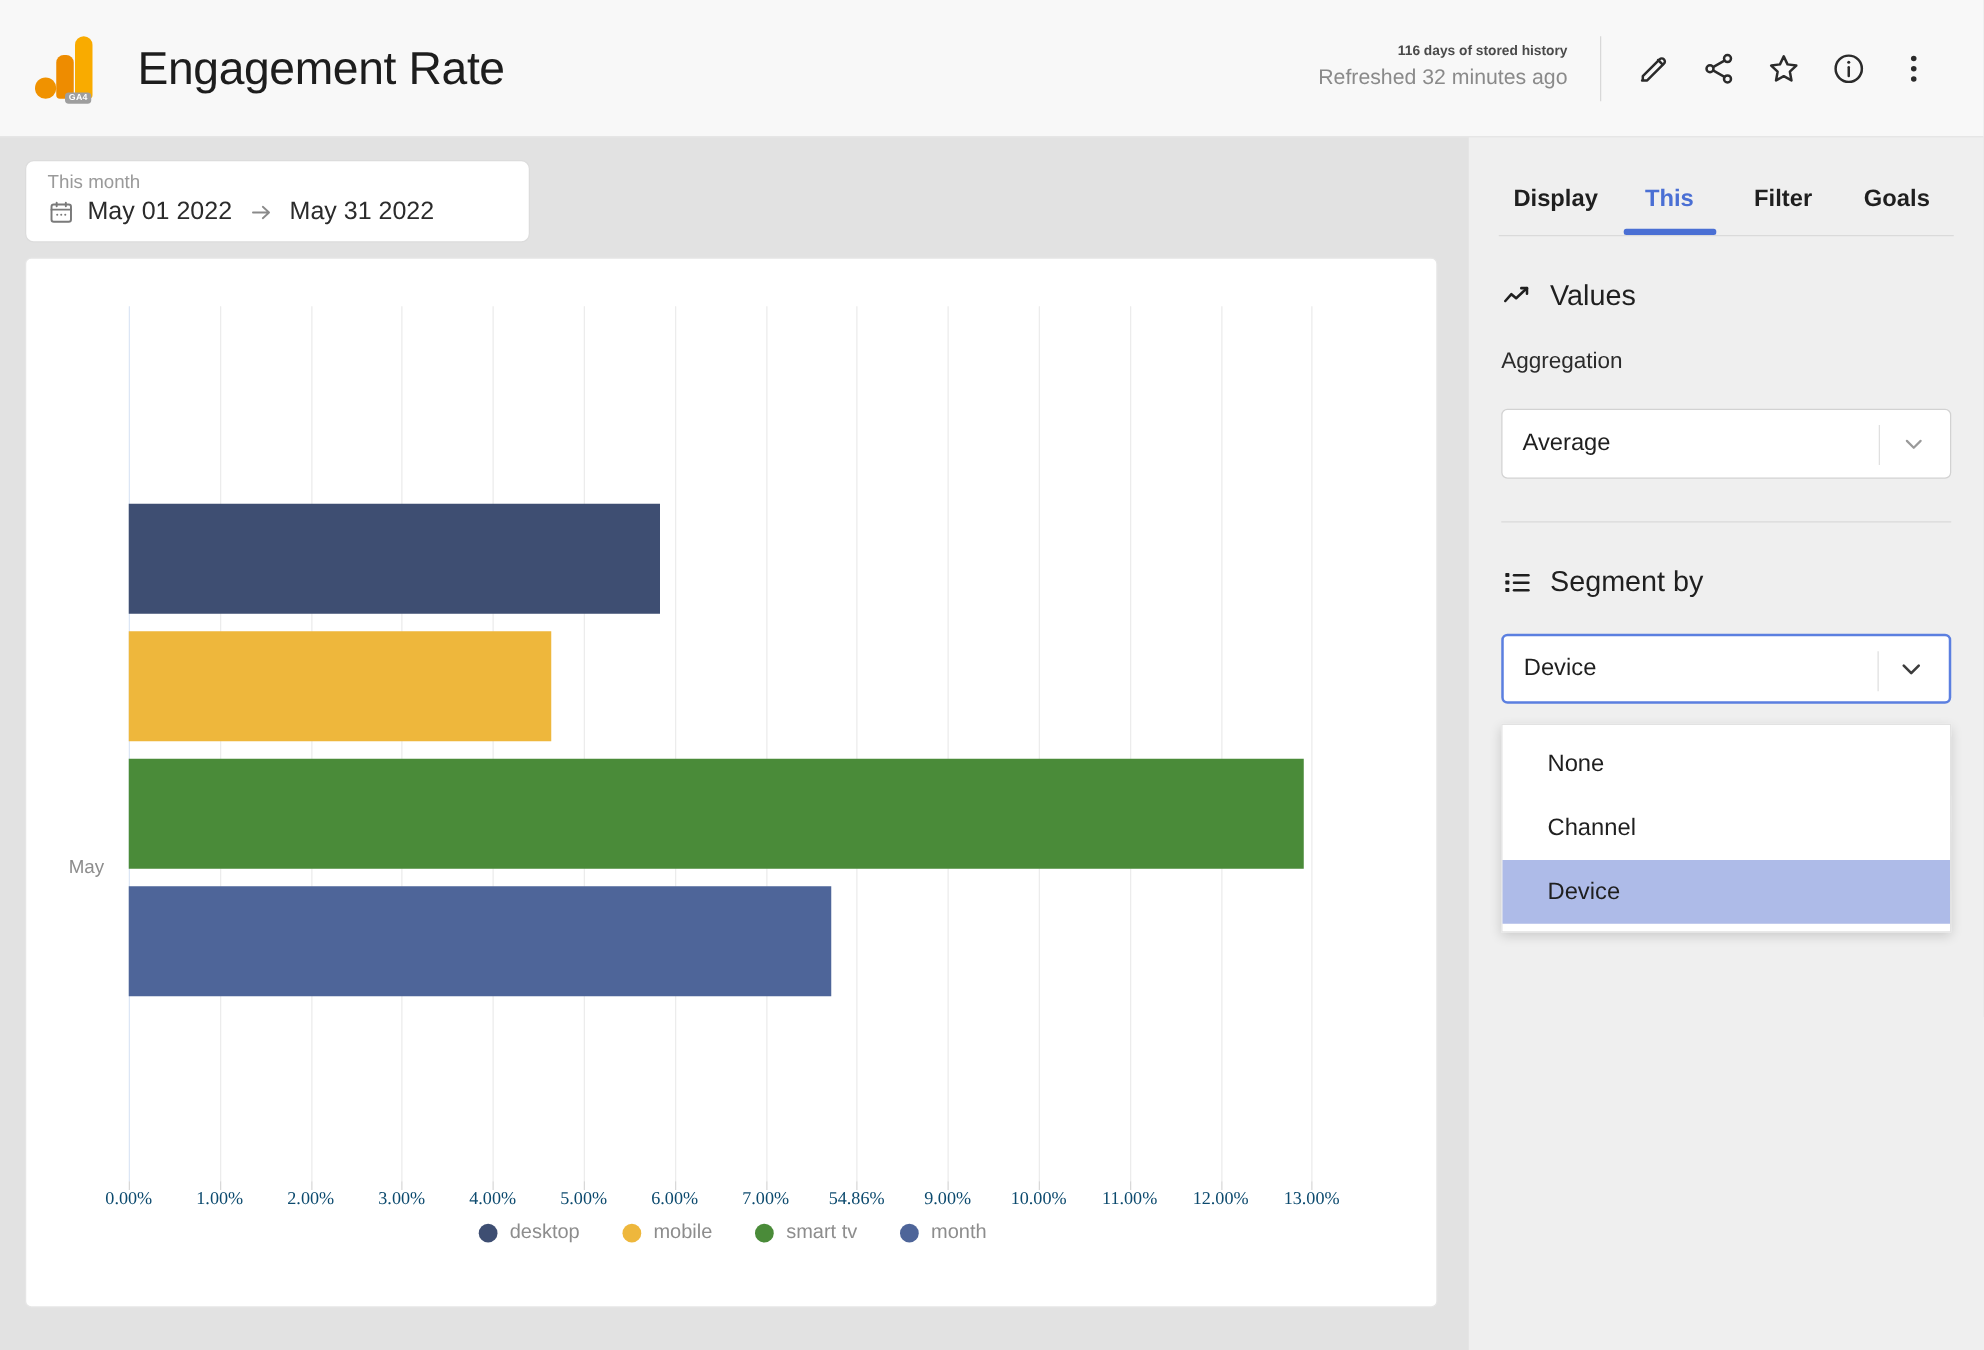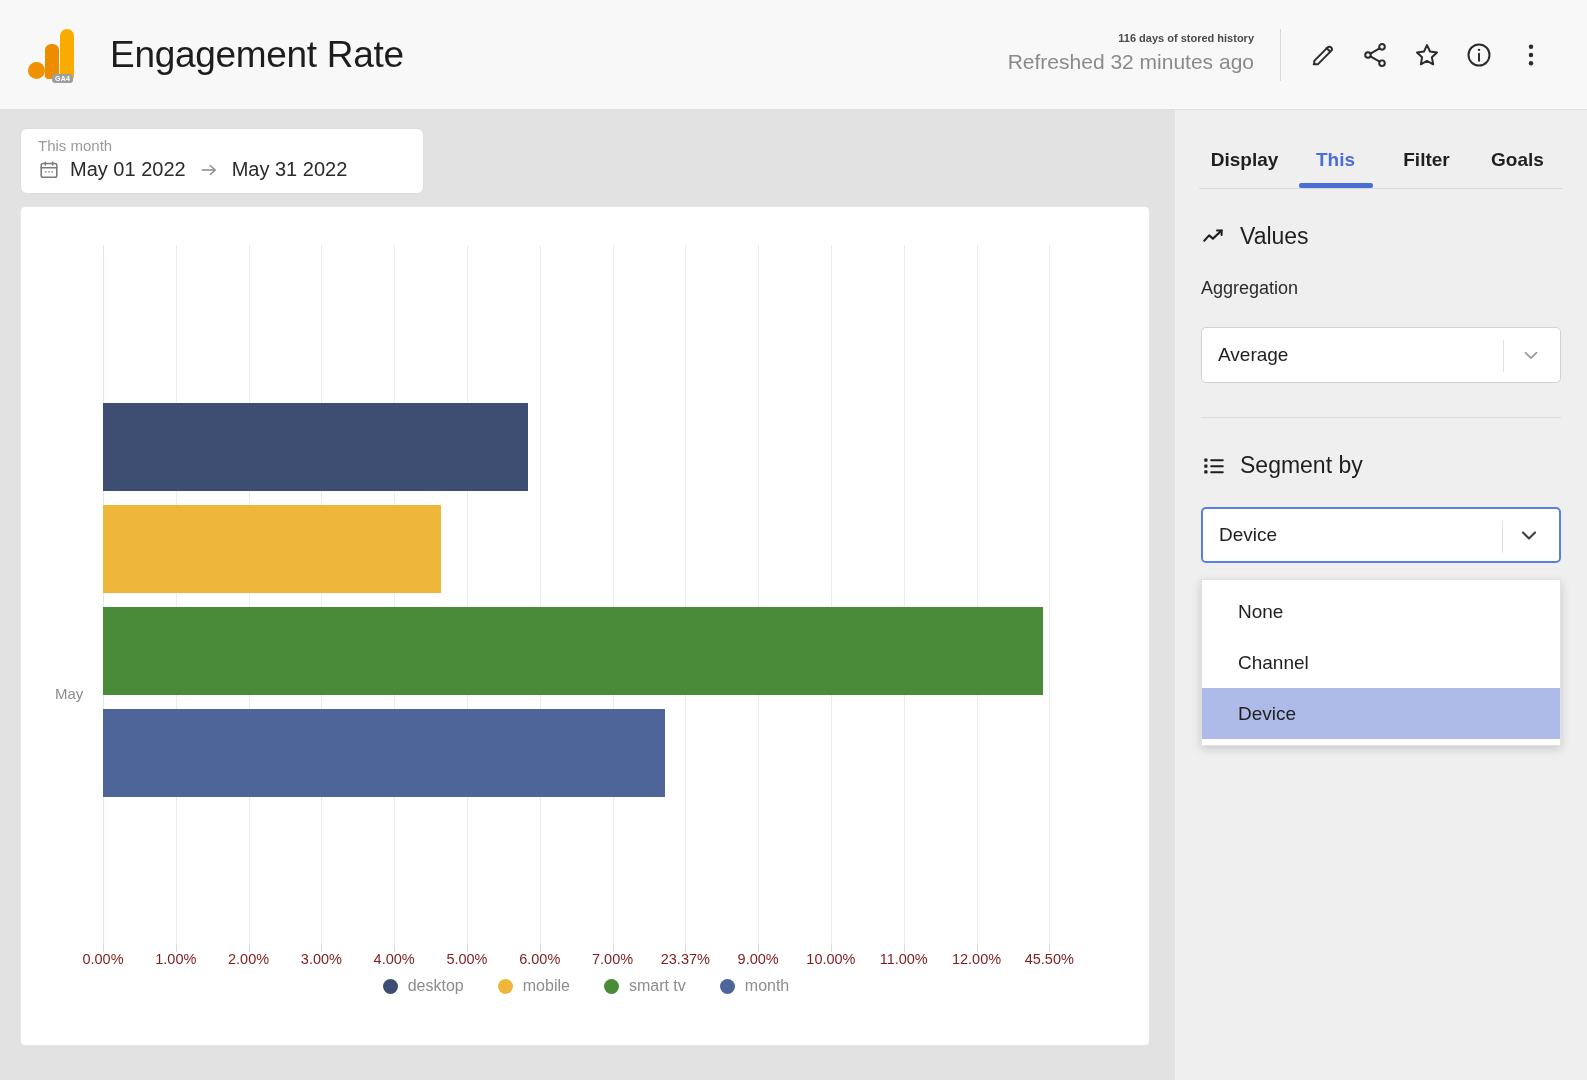--- a/index.html
+++ b/index.html
@@ -42,21 +42,21 @@
   }
   .title {
     margin-left: 28px; font-size: 37px; font-weight: 400; color: #1d1d1d;
     letter-spacing: -0.3px;
   }
   .header-right {
     margin-left: auto; display: flex; align-items: center; margin-right: 30px;
   }
   .history-block { text-align: right; margin-right: 26px; }
   .history-line1 { font-size: 11px; font-weight: bold; color: #4a4a4a; line-height: 1.45; }
-  .history-line2 { font-size: 21px; color: #8a8a8a; line-height: 1.45; }
+  .history-line2 { font-size: 17px; color: #8a8a8a; line-height: 1.45; }
   .hdr-divider { width: 1px; height: 52px; background: #d8d8d8; margin-right: 16px; }
   .icon-btn {
     width: 52px; height: 52px; display: flex; align-items: center; justify-content: center;
     cursor: pointer; border-radius: 50%;
   }
   .icon-btn svg { display: block; }
 
   
   .main {
     position: absolute; left: 0; top: 110px; width: 1175px; height: 970px;
@@ -80,22 +80,22 @@
   .plot {
     position: absolute; left: 82px; top: 38px; width: 1014px; height: 700px;
   }
   .gridline { position: absolute; top: 0; width: 1px; height: 700px; background: #ececec; }
   .gridline.axis { background: #dce6f5; }
   .ylabel {
     position: absolute; left: 34px; top: 478px; font-size: 15px; color: #8d8d8d;
   }
   .bar { position: absolute; left: 0; height: 88px; }
   .tick {
-    position: absolute; top: 706px; font-size: 14.5px; color: #7f1d1d;
-    transform: translateX(-50%); white-space: nowrap;
+    position: absolute; top: 706px; font-size: 14.5px; color: #0c4a6e;
+    transform: translateX(-50%); white-space: nowrap; font-family: Liberation Serif, serif;
   }
   .ticknotch { position: absolute; top: 700px; width: 1px; height: 7px; background: #d8d8d8; }
   .legend {
     position: absolute; left: 0; top: 770px; width: 1130px;
     display: flex; align-items: flex-end; justify-content: center; gap: 34px;
   }
   .legend-item { display: flex; align-items: center; cursor: pointer; }
   .legend-dot { width: 15px; height: 15px; border-radius: 50%; margin-right: 10px; }
   .legend-text { font-size: 16px; color: #8d8d8d; }
 
@@ -249,36 +249,36 @@
           <div class="ticknotch" style="left: 363.963px;"></div>
           <div class="tick" style="left: 363.963px;">5.00%</div>
           <div class="gridline" style="left: 436.755px;"></div>
           <div class="ticknotch" style="left: 436.755px;"></div>
           <div class="tick" style="left: 436.755px;">6.00%</div>
           <div class="gridline" style="left: 509.548px;"></div>
           <div class="ticknotch" style="left: 509.548px;"></div>
           <div class="tick" style="left: 509.548px;">7.00%</div>
           <div class="gridline" style="left: 582.34px;"></div>
           <div class="ticknotch" style="left: 582.34px;"></div>
-          <div class="tick" style="left: 582.34px;">23.37%</div>
+          <div class="tick" style="left: 582.34px;">54.86%</div>
           <div class="gridline" style="left: 655.133px;"></div>
           <div class="ticknotch" style="left: 655.133px;"></div>
           <div class="tick" style="left: 655.133px;">9.00%</div>
           <div class="gridline" style="left: 727.925px;"></div>
           <div class="ticknotch" style="left: 727.925px;"></div>
           <div class="tick" style="left: 727.925px;">10.00%</div>
           <div class="gridline" style="left: 800.718px;"></div>
           <div class="ticknotch" style="left: 800.718px;"></div>
           <div class="tick" style="left: 800.718px;">11.00%</div>
           <div class="gridline" style="left: 873.51px;"></div>
           <div class="ticknotch" style="left: 873.51px;"></div>
           <div class="tick" style="left: 873.51px;">12.00%</div>
           <div class="gridline" style="left: 946.303px;"></div>
           <div class="ticknotch" style="left: 946.303px;"></div>
-          <div class="tick" style="left: 946.303px;">45.50%</div>
+          <div class="tick" style="left: 946.303px;">13.00%</div>
           <div class="bar" style="top: 158px; width: 425.108px; background: rgb(62, 78, 114);"></div>
           <div class="bar" style="top: 260px; width: 338.485px; background: rgb(238, 183, 60);"></div>
           <div class="bar" style="top: 362px; width: 940.48px; background: rgb(74, 139, 57);"></div>
           <div class="bar" style="top: 464px; width: 561.958px; background: rgb(78, 101, 153);"></div>
         </div>
       <div class="legend" id="legend">
           <div class="legend-item">
             <span class="legend-dot" style="background: rgb(62, 78, 114);"></span>
             <span class="legend-text">desktop</span>
           </div>

